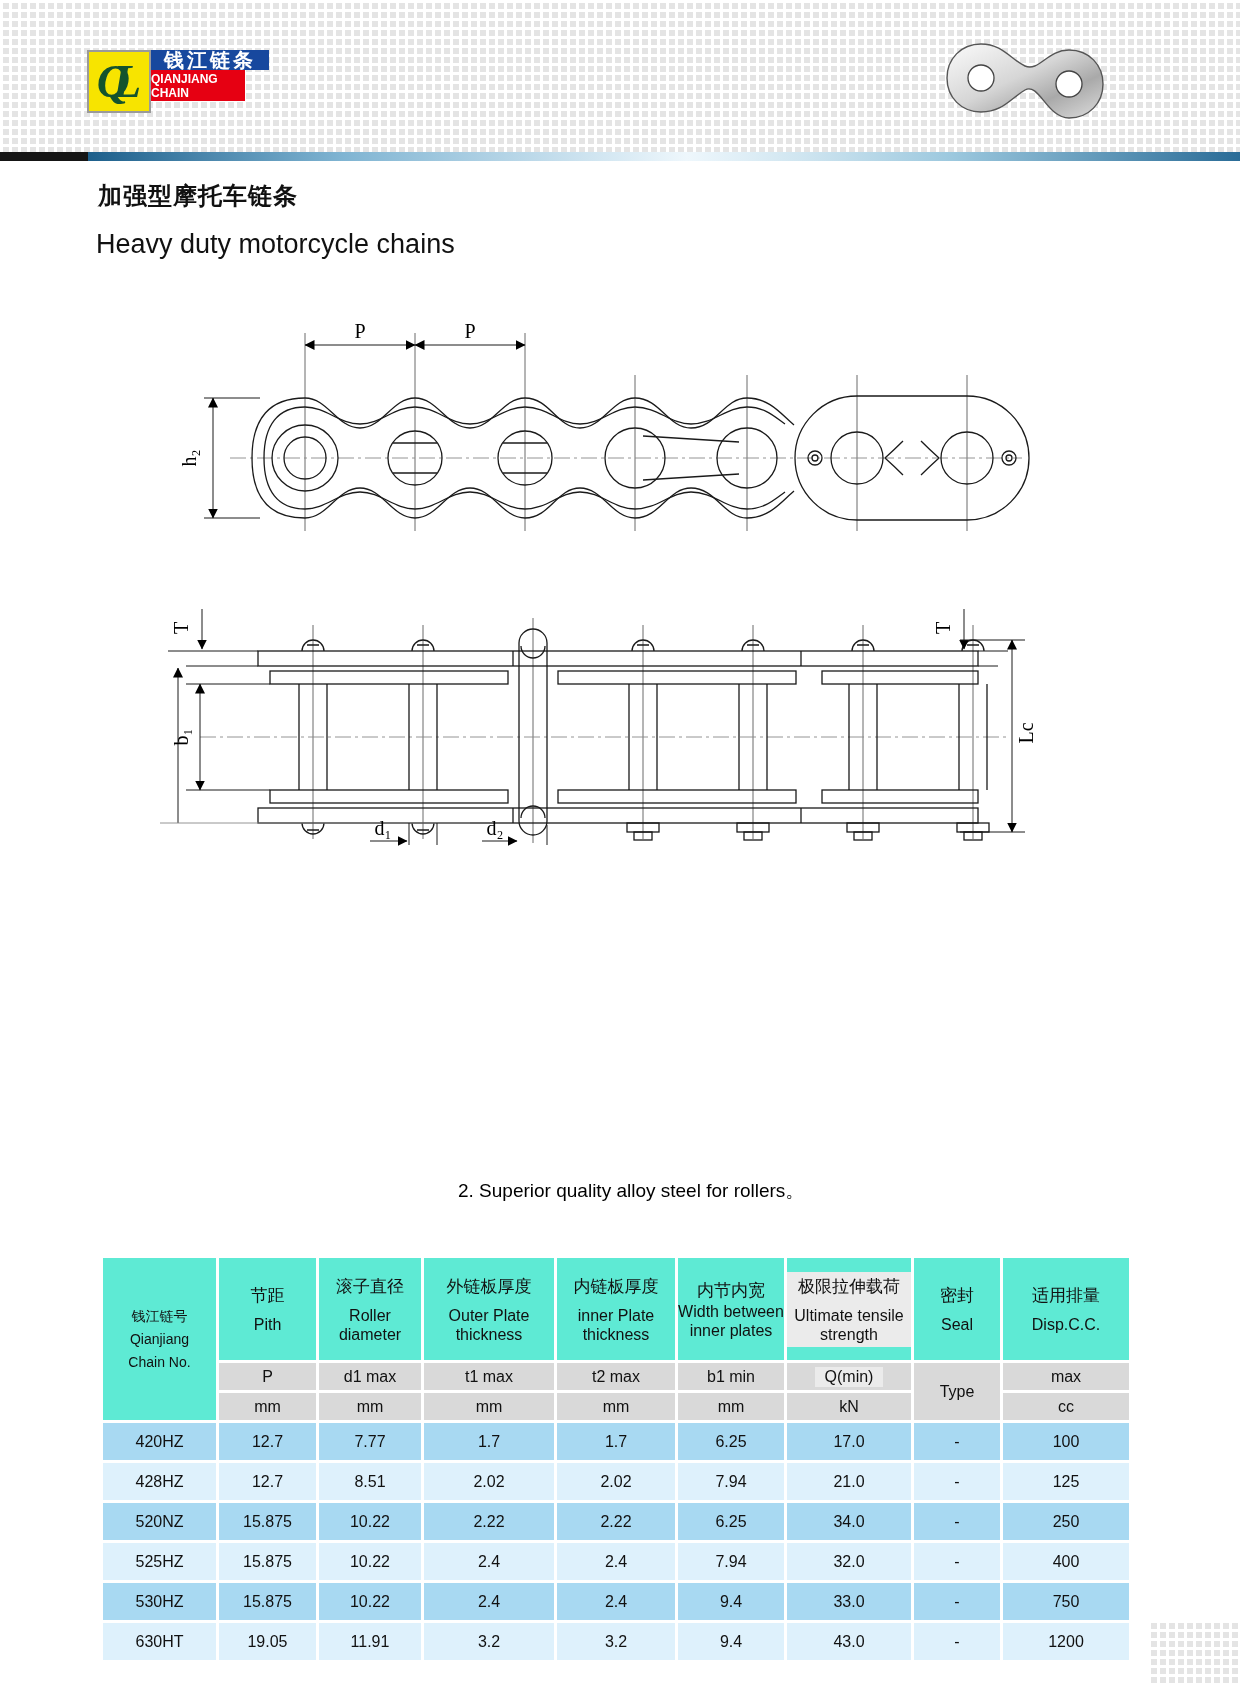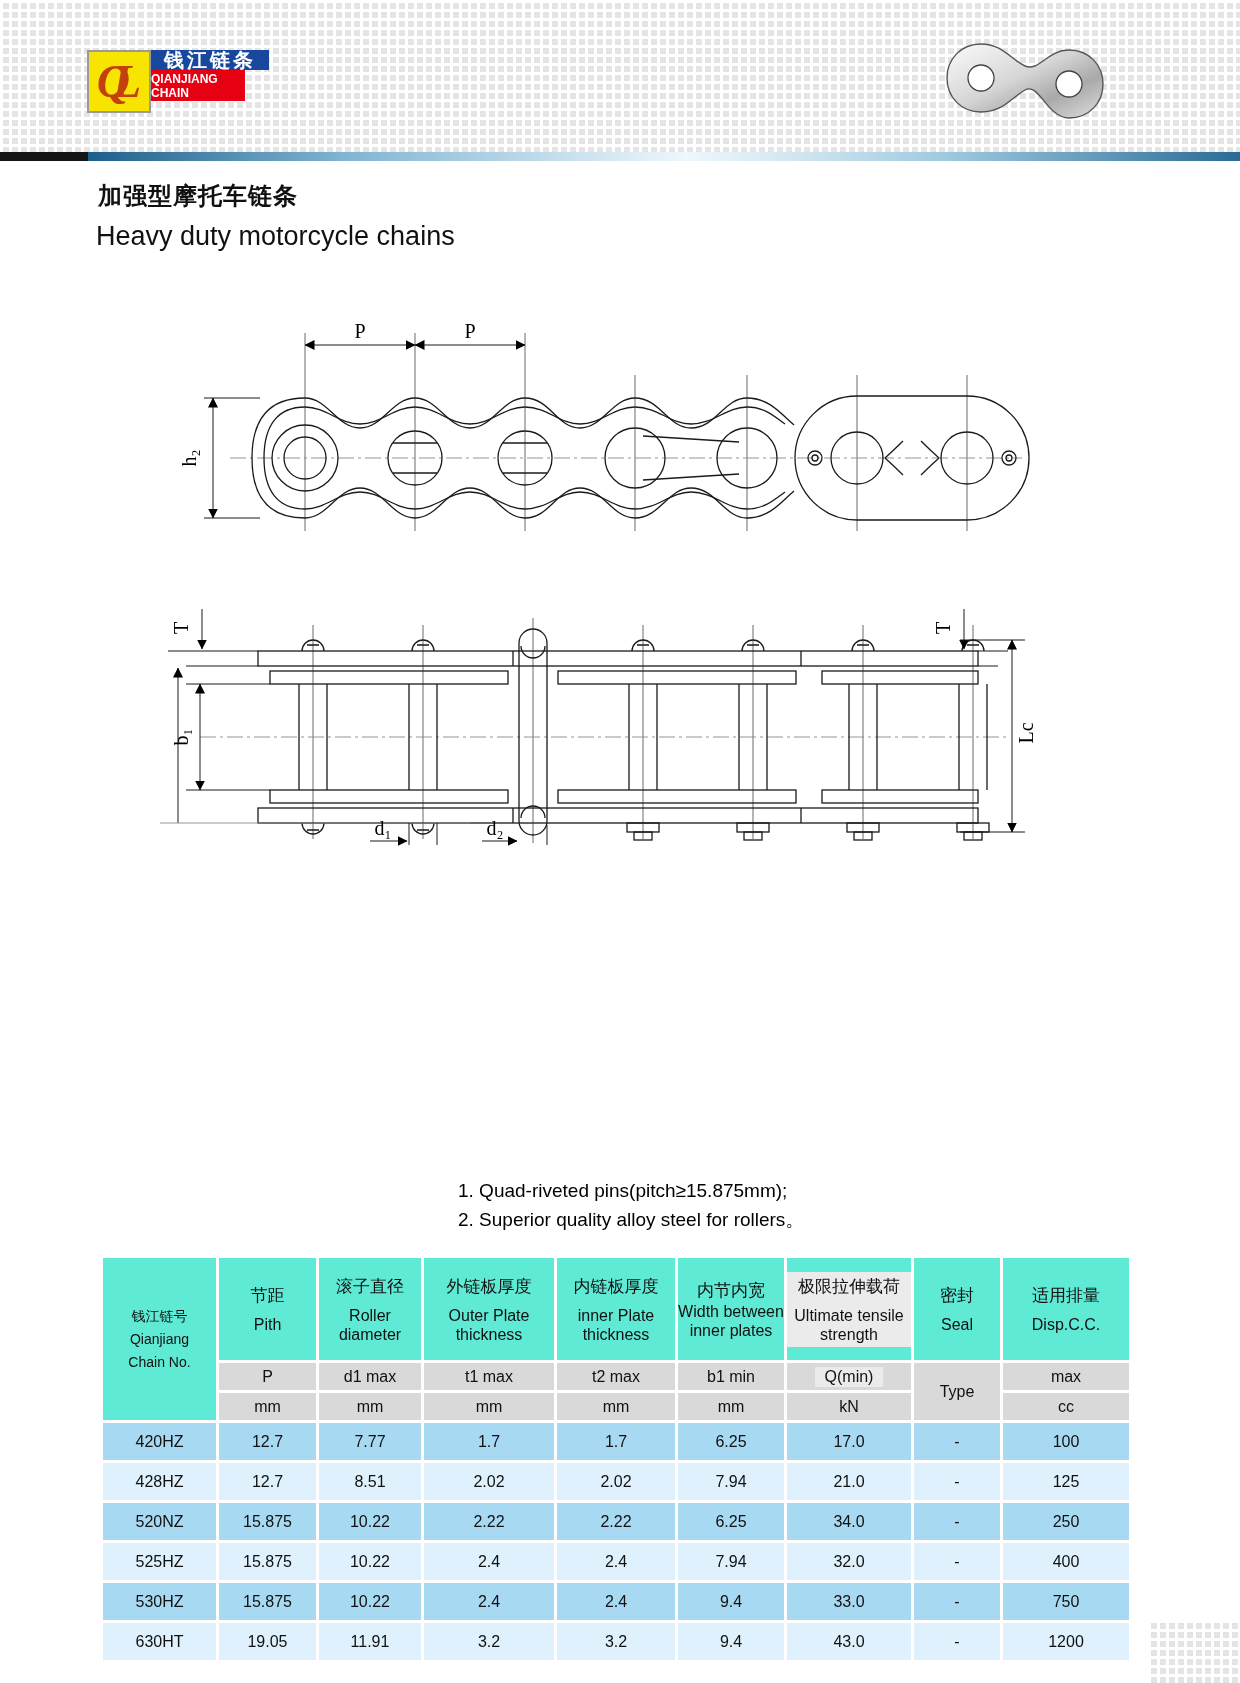--- a/index.html
+++ b/index.html
@@ -12,31 +12,31 @@
         background-size:9px 9px;}
   .hdr{position:absolute;left:0;top:0;width:1240px;height:152px;}
   .bar{position:absolute;top:152px;height:9px;}
   .bar-black{left:0;width:88px;background:#151515;}
   .bar-blue{left:88px;width:1152px;
     background:linear-gradient(90deg,#1d5f8b 0%,#7fb4d2 22%,#eef7fc 52%,#cfe5f0 62%,#9cc8de 75%,#2a6c97 100%);}
   
   .logo{position:absolute;left:87px;top:50px;display:flex;}
   .logo-q{width:64px;height:63px;background:#f7e400;border:2px solid #9a9a9a;box-sizing:border-box;
           display:flex;align-items:center;justify-content:center;}
-  .logo-q span{color:#c2410c;font-family:"Liberation Serif",serif;font-style:italic;font-weight:bold;
+  .logo-q span{color:#14532d;font-family:"Liberation Serif",serif;font-style:italic;font-weight:bold;
                font-size:46px;letter-spacing:-17px;padding-right:17px;line-height:1;}
   .logo-right{display:flex;flex-direction:column;}
   .logo-cn{width:118px;height:20px;background:#17489e;color:#fff;font-weight:bold;font-size:20px;
            letter-spacing:3px;display:flex;align-items:center;justify-content:center;}
   .logo-en{width:94px;height:31px;background:#e60012;color:#fff;font-weight:bold;font-size:12px;
            display:flex;align-items:center;justify-content:center;letter-spacing:0;}
   .plate-svg{position:absolute;left:945px;top:42px;}
   
   .title-cn{position:absolute;left:98px;top:180px;font-size:24px;font-weight:bold;letter-spacing:1px;}
-  .title-en{position:absolute;left:96px;top:221px;font-size:27px;font-weight:normal;}
+  .title-en{position:absolute;left:96px;top:229px;font-size:27px;font-weight:normal;}
   
   .drawing1{position:absolute;left:160px;top:293px;}
   .drawing2{position:absolute;left:140px;top:573px;}
   
   .notes{position:absolute;top:1176px;font-size:19px;line-height:29px;color:#000;}
   .notes-cn{left:112px;}
   .notes-en{left:458px;}
   
   .spec-wrap{position:absolute;left:100px;top:1255px;}
   table.spec{border-collapse:separate;border-spacing:3px;table-layout:fixed;width:1002px;
@@ -278,21 +278,20 @@
       <text class="dimtxt" x="243" y="262" text-anchor="middle">d₁</text>
     </g>
     <g>
       <line class="dim" x1="407" y1="252" x2="407" y2="272"></line>
       <line class="dim" x1="342" y1="268" x2="377" y2="268" marker-end="url(#arr)"></line>
       <text class="dimtxt" x="355" y="262" text-anchor="middle">d₂</text>
     </g>
   </svg>
 
   <div class="notes notes-en">
-    <div>1. Quad-riveted pins(pitch≥15.875mm);</div>
     <div>2. Superior quality alloy steel for rollers。</div>
   </div>
 
   <div class="spec-wrap">
     <table class="spec">
       <colgroup>
         <col style="width:113px">
           <col style="width:97px">
           <col style="width:102px">
         <col style="width:130px">

